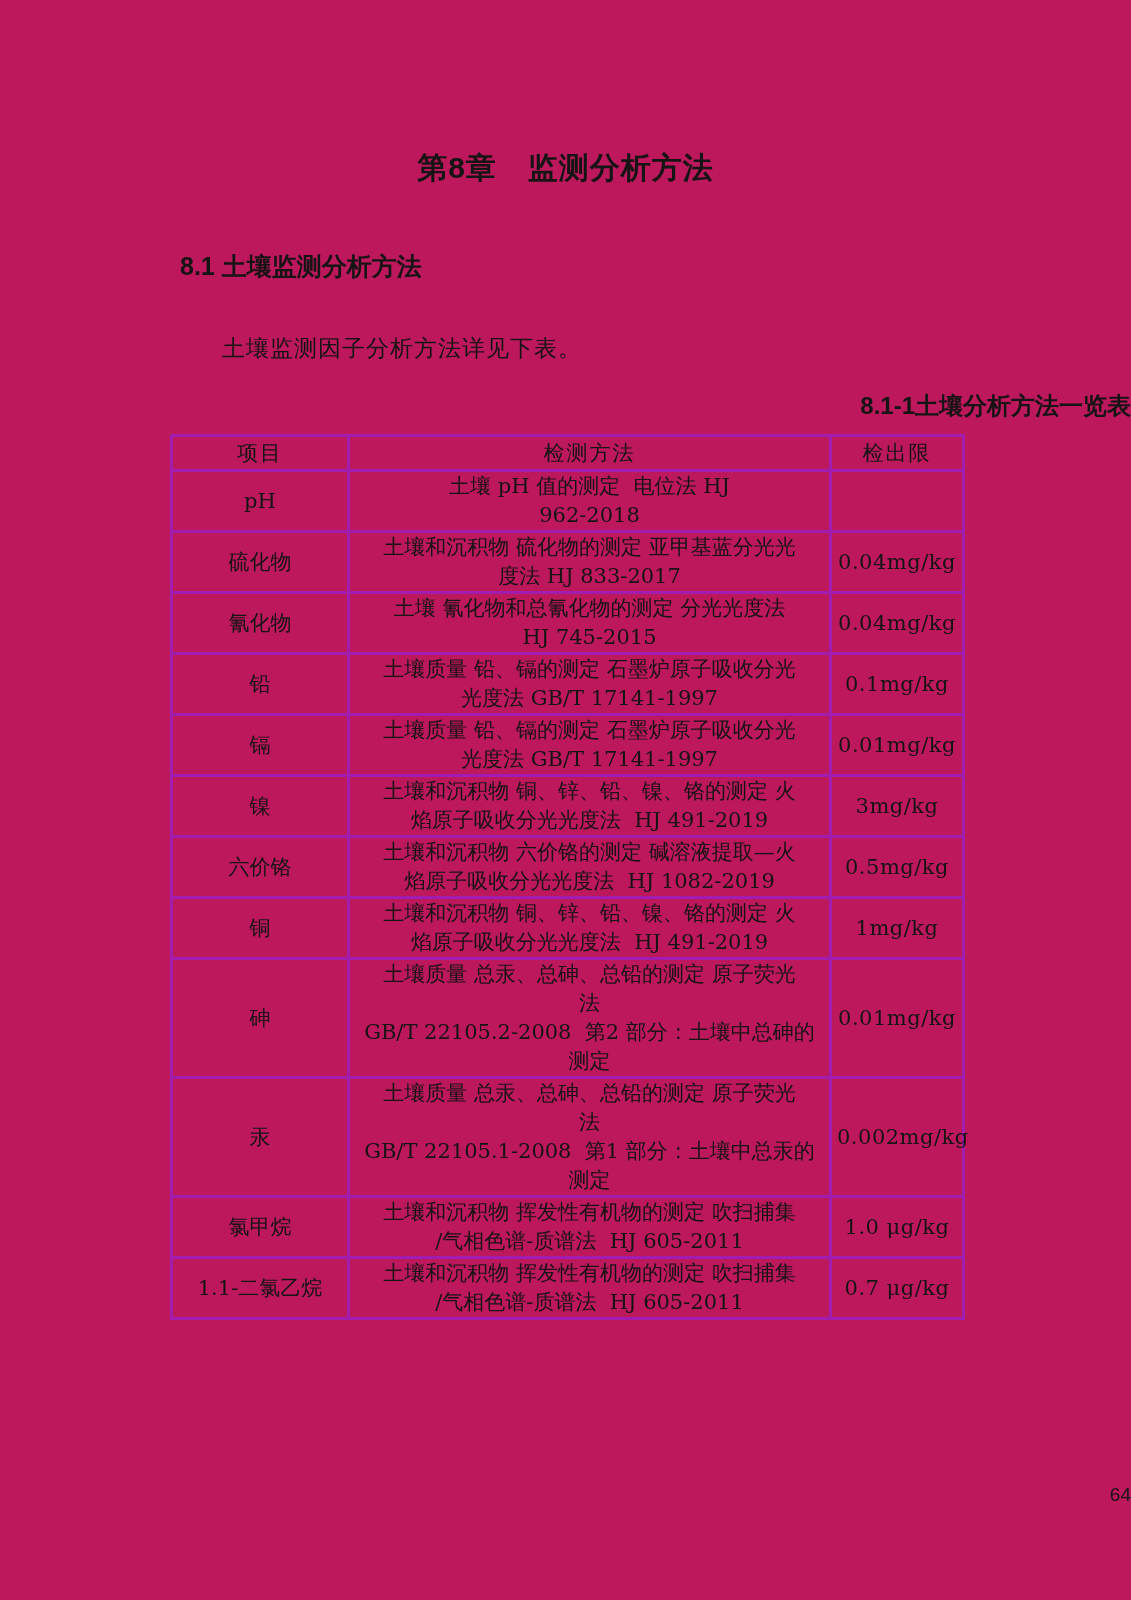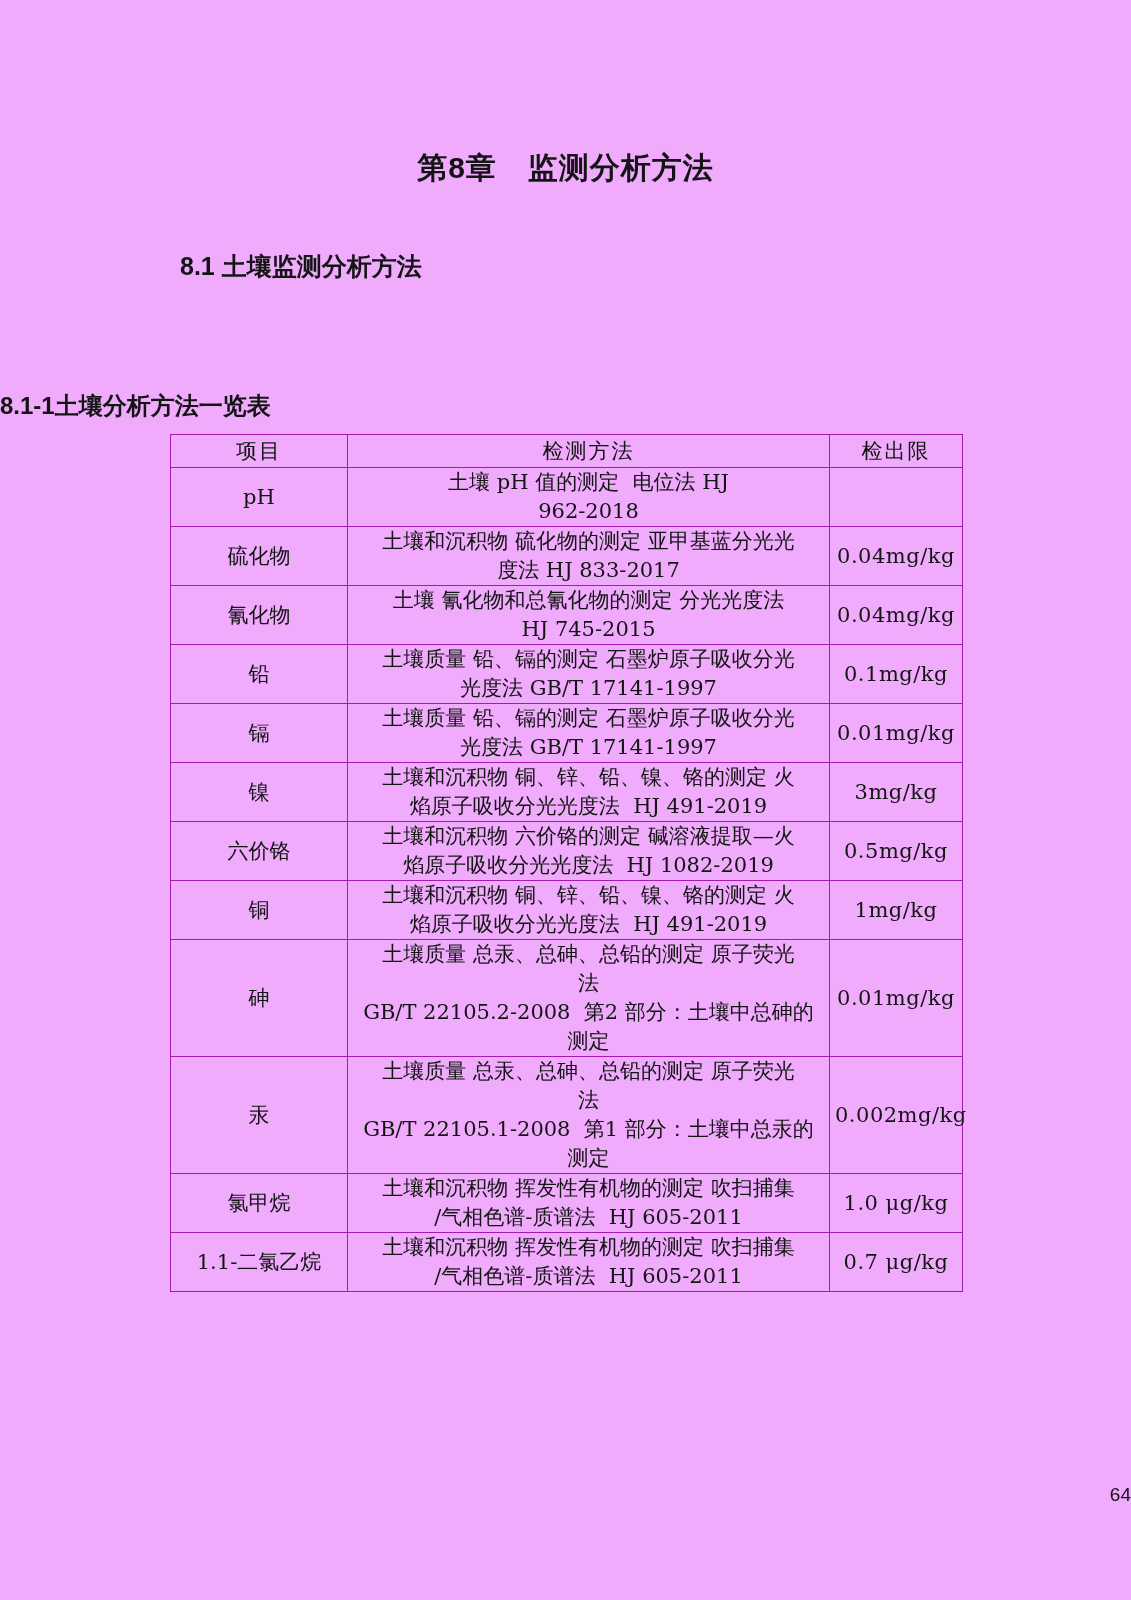--- a/index.html
+++ b/index.html
@@ -1,20 +1,20 @@
 <!DOCTYPE html>
 <html><head>
 <meta charset="utf-8">
 <style>
   html, body { margin: 0; padding: 0; background: #ffffff; }
   .page {
     position: relative;
     width: 1131px;
     height: 1600px;
-    background: #f0abfc;
+    background: #be185d;
     color: #141414;
     font-family: "DejaVu Serif", serif;
     overflow: hidden;
   }
   .chapter-title {
     position: absolute;
     top: 148px;
     left: 0;
     width: 100%;
     text-align: center;
@@ -37,36 +37,36 @@
     top: 333px;
     left: 222px;
     font-size: 23px;
     letter-spacing: 1px;
   }
   .table-title {
     position: absolute;
     top: 390px;
     left: 0;
     width: 100%;
-    text-align: left;
+    text-align: right;
     font-family: "Liberation Sans", sans-serif;
     font-weight: bold;
     font-size: 24px;
   }
   table.analysis-table {
     position: absolute;
     top: 434px;
     left: 170px;
     width: 792px;
     border-collapse: collapse;
     table-layout: fixed;
     font-size: 21px;
   }
   .analysis-table th, .analysis-table td {
-    border: 1px solid #a21caf;
+    border: 3px solid #a21caf;
     text-align: center;
     vertical-align: middle;
     padding: 0 5px;
     font-weight: normal;
     line-height: 29px;
   }
   .analysis-table th { height: 32px; letter-spacing: 2px; }
   .col-item  { width: 177px; }
   .col-method{ width: 482px; }
   .col-limit { width: 133px; }
@@ -86,20 +86,21 @@
 </style>
 </head>
 <body>
 
 <div class="page">
 
   <div class="chapter-title">第8章　监测分析方法</div>
 
   <div class="section-heading">8.1 土壤监测分析方法</div>
 
+  <div class="intro-paragraph">土壤监测因子分析方法详见下表。</div>
 
   <div class="table-title">8.1-1土壤分析方法一览表</div>
 
   <table class="analysis-table">
     <colgroup>
       <col class="col-item">
         <col class="col-method">
         <col class="col-limit">
     </colgroup>
     <thead>

